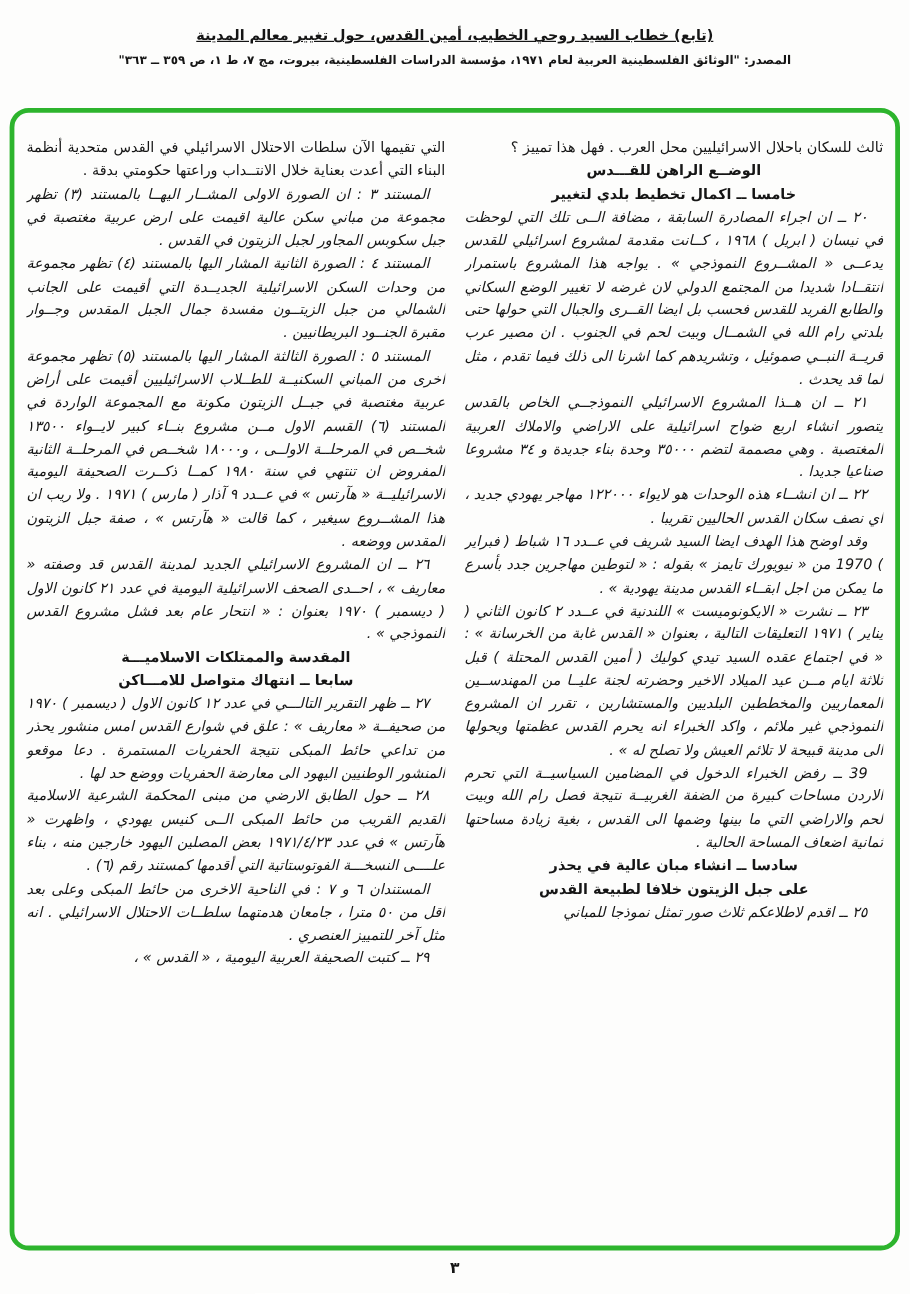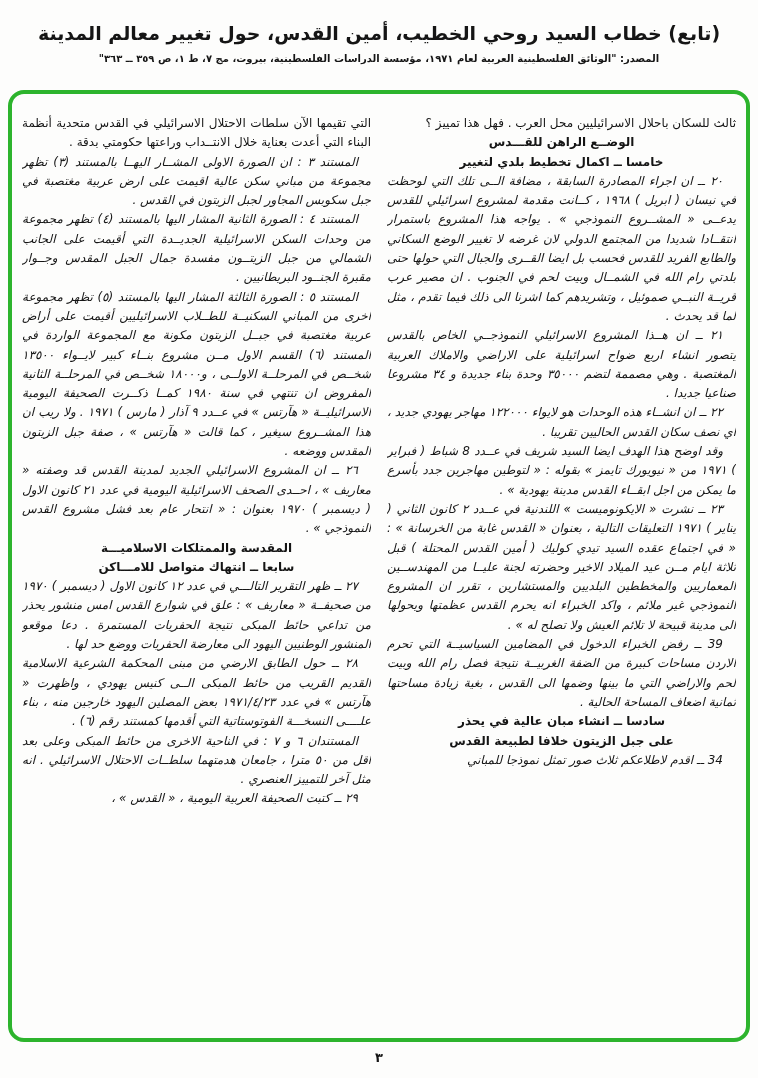--- a/index.html
+++ b/index.html
@@ -17,23 +17,24 @@
     width: 758px;
     height: 1078px;
     background: #fdfdfc;
   }
   .header {
     direction: rtl;
     text-align: center;
     padding-top: 22px;
   }
   .title {
-    font-size: 19px;
+    font-size: 12px;
     font-weight: bold;
     letter-spacing: 0;
+    text-decoration: underline;
   }
   .source {
     font-size: 10px;
     font-weight: bold;
     margin-top: 9px;
   }
   .frame {
     box-sizing: border-box;
     position: absolute;
     left: 8px;
@@ -92,28 +93,28 @@
   <div class="frame" style="border-color: rgb(45, 180, 45);">
     <div class="col" id="col-right">
         <p>ثالث للسكان باحلال الاسرائيليين محل العرب . فهل هذا تمييز ؟</p>
         <div class="heading">
           <div>الوضــع الراهن للقـــدس</div>
           <div>خامسا ــ اكمال تخطيط بلدي لتغيير</div>
         </div>
         <p class="indent">٢٠ ــ ان اجراء المصادرة السابقة ، مضافة الــى تلك التي لوحظت في نيسان ( ابريل ) ١٩٦٨ ، كــانت مقدمة لمشروع اسرائيلي للقدس يدعــى « المشــروع النموذجي » . يواجه هذا المشروع باستمرار انتقــادا شديدا من المجتمع الدولي لان غرضه لا تغيير الوضع السكاني والطابع الفريد للقدس فحسب بل ايضا القــرى والجبال التي حولها حتى بلدتي رام الله في الشمــال وبيت لحم في الجنوب . ان مصير عرب قريــة النبــي صموئيل ، وتشريدهم كما اشرنا الى ذلك فيما تقدم ، مثل لما قد يحدث .</p>
         <p class="indent">٢١ ــ ان هــذا المشروع الاسرائيلي النموذجــي الخاص بالقدس يتصور انشاء اربع ضواح اسرائيلية على الاراضي والاملاك العربية المغتصبة . وهي مصممة لتضم ٣٥٠٠٠ وحدة بناء جديدة و ٣٤ مشروعا صناعيا جديدا .</p>
         <p class="indent">٢٢ ــ ان انشــاء هذه الوحدات هو لايواء ١٢٢٠٠٠ مهاجر يهودي جديد ، اي نصف سكان القدس الحاليين تقريبا .</p>
-        <p class="indent">وقد اوضح هذا الهدف ايضا السيد شريف في عــدد 8 شباط ( فبراير ) ١٩٧١ من « نيويورك تايمز » بقوله : « لتوطين مهاجرين جدد بأسرع ما يمكن من اجل ابقــاء القدس مدينة يهودية » .</p>
+        <p class="indent">وقد اوضح هذا الهدف ايضا السيد شريف في عــدد ١٦ شباط ( فبراير ) 1970 من « نيويورك تايمز » بقوله : « لتوطين مهاجرين جدد بأسرع ما يمكن من اجل ابقــاء القدس مدينة يهودية » .</p>
         <p class="indent">٢٣ ــ نشرت « الايكونوميست » اللندنية في عــدد ٢ كانون الثاني ( يناير ) ١٩٧١ التعليقات التالية ، بعنوان « القدس غابة من الخرسانة » : « في اجتماع عقده السيد تيدي كوليك ( أمين القدس المحتلة ) قبل ثلاثة ايام مــن عيد الميلاد الاخير وحضرته لجنة عليــا من المهندســين المعماريين والمخططين البلديين والمستشارين ، تقرر ان المشروع النموذجي غير ملائم ، واكد الخبراء انه يحرم القدس عظمتها ويحولها الى مدينة قبيحة لا تلائم العيش ولا تصلح له » .</p>
         <p class="indent">39 ــ رفض الخبراء الدخول في المضامين السياسيــة التي تحرم الاردن مساحات كبيرة من الضفة الغربيــة نتيجة فصل رام الله وبيت لحم والاراضي التي ما بينها وضمها الى القدس ، بغية زيادة مساحتها ثمانية اضعاف المساحة الحالية .</p>
         <div class="heading">
           <div>سادسا ــ انشاء مبان عالية في يحذر</div>
           <div>على جبل الزيتون خلافا لطبيعة القدس</div>
         </div>
-        <p class="indent">34 ــ اقدم لاطلاعكم ثلاث صور تمثل نموذجا للمباني</p>
+        <p class="indent">٢٥ ــ اقدم لاطلاعكم ثلاث صور تمثل نموذجا للمباني</p>
       </div>
     <div class="col" id="col-left">
         <p>التي تقيمها الآن سلطات الاحتلال الاسرائيلي في القدس متحدية أنظمة البناء التي أعدت بعناية خلال الانتــداب وراعتها حكومتي بدقة .</p>
         <p class="indent">المستند ٣ : ان الصورة الاولى المشــار اليهــا بالمستند (٣) تظهر مجموعة من مباني سكن عالية اقيمت على ارض عربية مغتصبة في جبل سكوبس المجاور لجبل الزيتون في القدس .</p>
         <p class="indent">المستند ٤ : الصورة الثانية المشار اليها بالمستند (٤) تظهر مجموعة من وحدات السكن الاسرائيلية الجديــدة التي أقيمت على الجانب الشمالي من جبل الزيتــون مفسدة جمال الجبل المقدس وجــوار مقبرة الجنــود البريطانيين .</p>
         <p class="indent">المستند ٥ : الصورة الثالثة المشار اليها بالمستند (٥) تظهر مجموعة اخرى من المباني السكنيــة للطــلاب الاسرائيليين أقيمت على أراض عربية مغتصبة في جبــل الزيتون مكونة مع المجموعة الواردة في المستند (٦) القسم الاول مــن مشروع بنــاء كبير لايــواء ١٣٥٠٠ شخــص في المرحلــة الاولــى ، و١٨٠٠٠ شخــص في المرحلــة الثانية المفروض ان تنتهي في سنة ١٩٨٠ كمــا ذكــرت الصحيفة اليومية الاسرائيليــة « هآرتس » في عــدد ٩ آذار ( مارس ) ١٩٧١ . ولا ريب ان هذا المشــروع سيغير ، كما قالت « هآرتس » ، صفة جبل الزيتون المقدس ووضعه .</p>
         <p class="indent">٢٦ ــ ان المشروع الاسرائيلي الجديد لمدينة القدس قد وصفته « معاريف » ، احــدى الصحف الاسرائيلية اليومية في عدد ٢١ كانون الاول ( ديسمبر ) ١٩٧٠ بعنوان : « انتحار عام بعد فشل مشروع القدس النموذجي » .</p>
         <div class="heading">
           <div>المقدسة والممتلكات الاسلاميـــة</div>
           <div>سابعا ــ انتهاك متواصل للامـــاكن</div>

